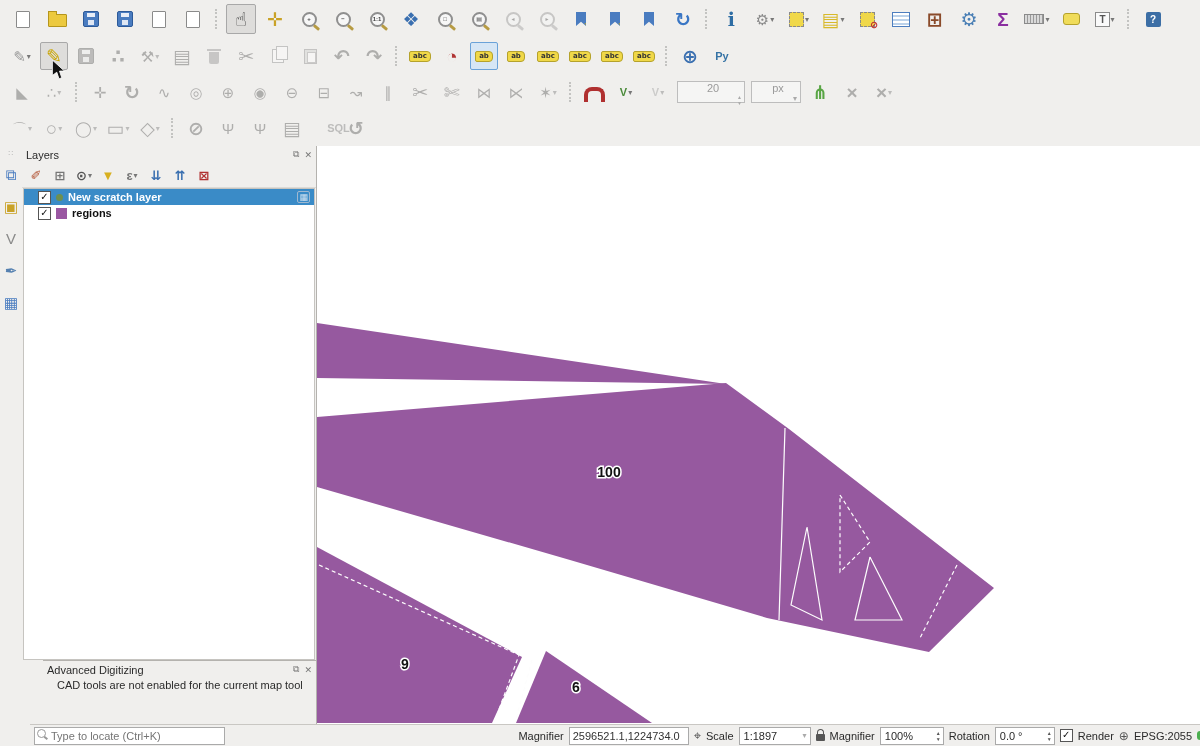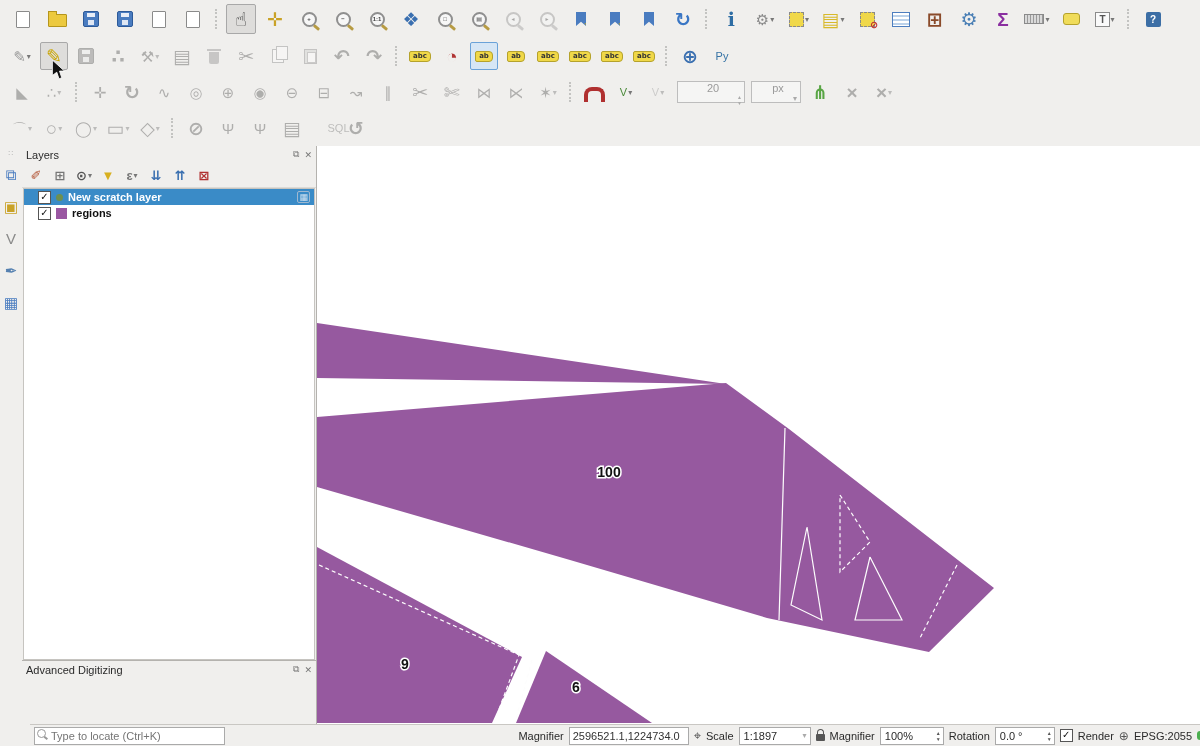--- a/index.html
+++ b/index.html
@@ -14,21 +14,21 @@
   .tbtn{position:relative;width:28px;height:28px;margin:0 2px;display:flex;align-items:center;
     justify-content:center;border:1px solid transparent;border-radius:2px;font-size:15px;color:#555;flex:0 0 auto;}
   .r2 .tbtn,.r3 .tbtn,.r4 .tbtn{width:26px;height:26px;}
   .tbtn.big{font-size:19px;font-weight:bold;}
   .tbtn.dis{filter:grayscale(1);opacity:.42;}
   .tbtn.activeGray{background:#dedddb;border-color:#a8a8a8;}
   .tbtn.activeBlue{background:#d6e6f5;border-color:#6aa2d8;}
   .sep{width:2px;height:20px;border-left:2px dotted #c3c3c1;margin:0 5px;flex:0 0 auto;}
   .dda{font-size:8px;color:#777;margin-left:1px;}
   .glyph{line-height:1;}
-  .txtg{font-weight:normal;font-size:11px;line-height:1;}
+  .txtg{font-weight:bold;font-size:11px;line-height:1;}
   
   .i-page{width:12px;height:15px;background:#fff;border:1px solid #8a8a8a;border-radius:1px;}
   .i-folder{position:relative;width:17px;height:11px;background:#ecc93f;border:1px solid #b5951c;border-radius:1px;margin-top:3px;}
   .i-folder::before{content:"";position:absolute;top:-4px;left:-1px;width:7px;height:3px;background:#ecc93f;border:1px solid #b5951c;border-bottom:none;}
   .i-disk{position:relative;width:14px;height:14px;background:#4a7cc0;border:1px solid #2d5a99;border-radius:2px;}
   .i-disk::before{content:"";position:absolute;top:1px;left:3px;width:8px;height:4px;background:#e8eef8;}
   .i-disk::after{content:"";position:absolute;bottom:1px;left:4px;width:6px;height:5px;background:#dfe7f4;}
   .i-mag{position:relative;width:11px;height:11px;border:2px solid #8f8f8f;border-radius:50%;background:#f7f7f7;display:flex;align-items:center;justify-content:center;}
   .i-mag::after{content:"";position:absolute;width:7px;height:3px;background:#b79b43;bottom:-4px;right:-5px;transform:rotate(40deg);border-radius:1px;}
   .magsub{font-size:6px;font-weight:bold;color:#444;line-height:1;}
@@ -69,21 +69,21 @@
   #layers-panel{height:514px;display:flex;flex-direction:column;}
   #layers-toolbar{display:flex;align-items:center;height:24px;padding:0 2px;border-bottom:1px solid #dcdad6;}
   .lpbtn{width:24px;height:20px;display:flex;align-items:center;justify-content:center;font-size:13px;font-weight:bold;}
   #layer-tree{flex:1;background:#fff;border:1px solid #c6c4c0;margin:0 1px;overflow:hidden;}
   .lrow{display:flex;align-items:center;height:16px;font-size:11px;font-weight:bold;color:#111;padding-left:14px;gap:5px;}
   .lrow.sel{background:#3a8bc7;color:#fff;}
   .cb{width:11px;height:11px;background:#fff;border:1px solid #555;font-size:10px;line-height:10px;color:#111;text-align:center;flex:0 0 auto;}
   .sym-point{width:7px;height:7px;border-radius:50%;flex:0 0 auto;}
   .sym-fill{width:11px;height:11px;flex:0 0 auto;}
   .lind{margin-left:auto;margin-right:4px;font-size:9px;color:#cfe2f2;border:1px solid #9fb8d0;border-radius:2px;padding:0 1px;line-height:10px;}
-  #adv-panel{height:63px;border-top:1px solid #b4b2ae;}
+  #adv-panel{height:63px;border-top:1px solid #b4b2ae;margin-left:21px;}
   .adv-msg{font-size:11px;color:#2a2a2a;padding:1px 0 0 14px;}
 
   
   #map-canvas{flex:1;position:relative;background:#fff;}
   #map-canvas svg{position:absolute;top:0;left:0;}
 
   
   #status-bar{position:absolute;left:0;top:724px;width:1200px;height:22px;background:#f0efed;
     border-top:1px solid #c9c7c3;display:flex;align-items:center;font-size:11px;color:#2a2a2a;gap:5px;padding:0 4px;box-sizing:border-box;margin-left:30px;}
   .sb-input{height:16px;border:1px solid #aaa;background:#fff;font-size:11px;color:#333;
@@ -509,20 +509,21 @@
             </div>
           </div>
       </div>
 
       <div id="adv-panel">
         <div class="panel-title">
           <span class="ttl">Advanced Digitizing</span>
           <span class="winbtn">⧉</span>
           <span class="winbtn">✕</span>
         </div>
+        <div class="adv-msg">CAD tools are not enabled for the current map tool</div>
       </div>
     </div>
 
     <div id="map-canvas">
         <svg width="882" height="578" viewBox="318 146 882 578">
           <polygon points="318,323 727,384 318,378" fill="#96599f"></polygon>
           <polygon points="318,417 727,383 790,429 995,588 930,652 768,618 571,560 318,487" fill="#96599f"></polygon>
           <polygon points="318,547 523,657 493,723 318,723" fill="#96599f"></polygon>
           <polygon points="547,651 653,723 517,723" fill="#96599f"></polygon>
           <polyline points="786,428 780,620" fill="none" stroke="#fdfdfd" stroke-width="1.2"></polyline>

